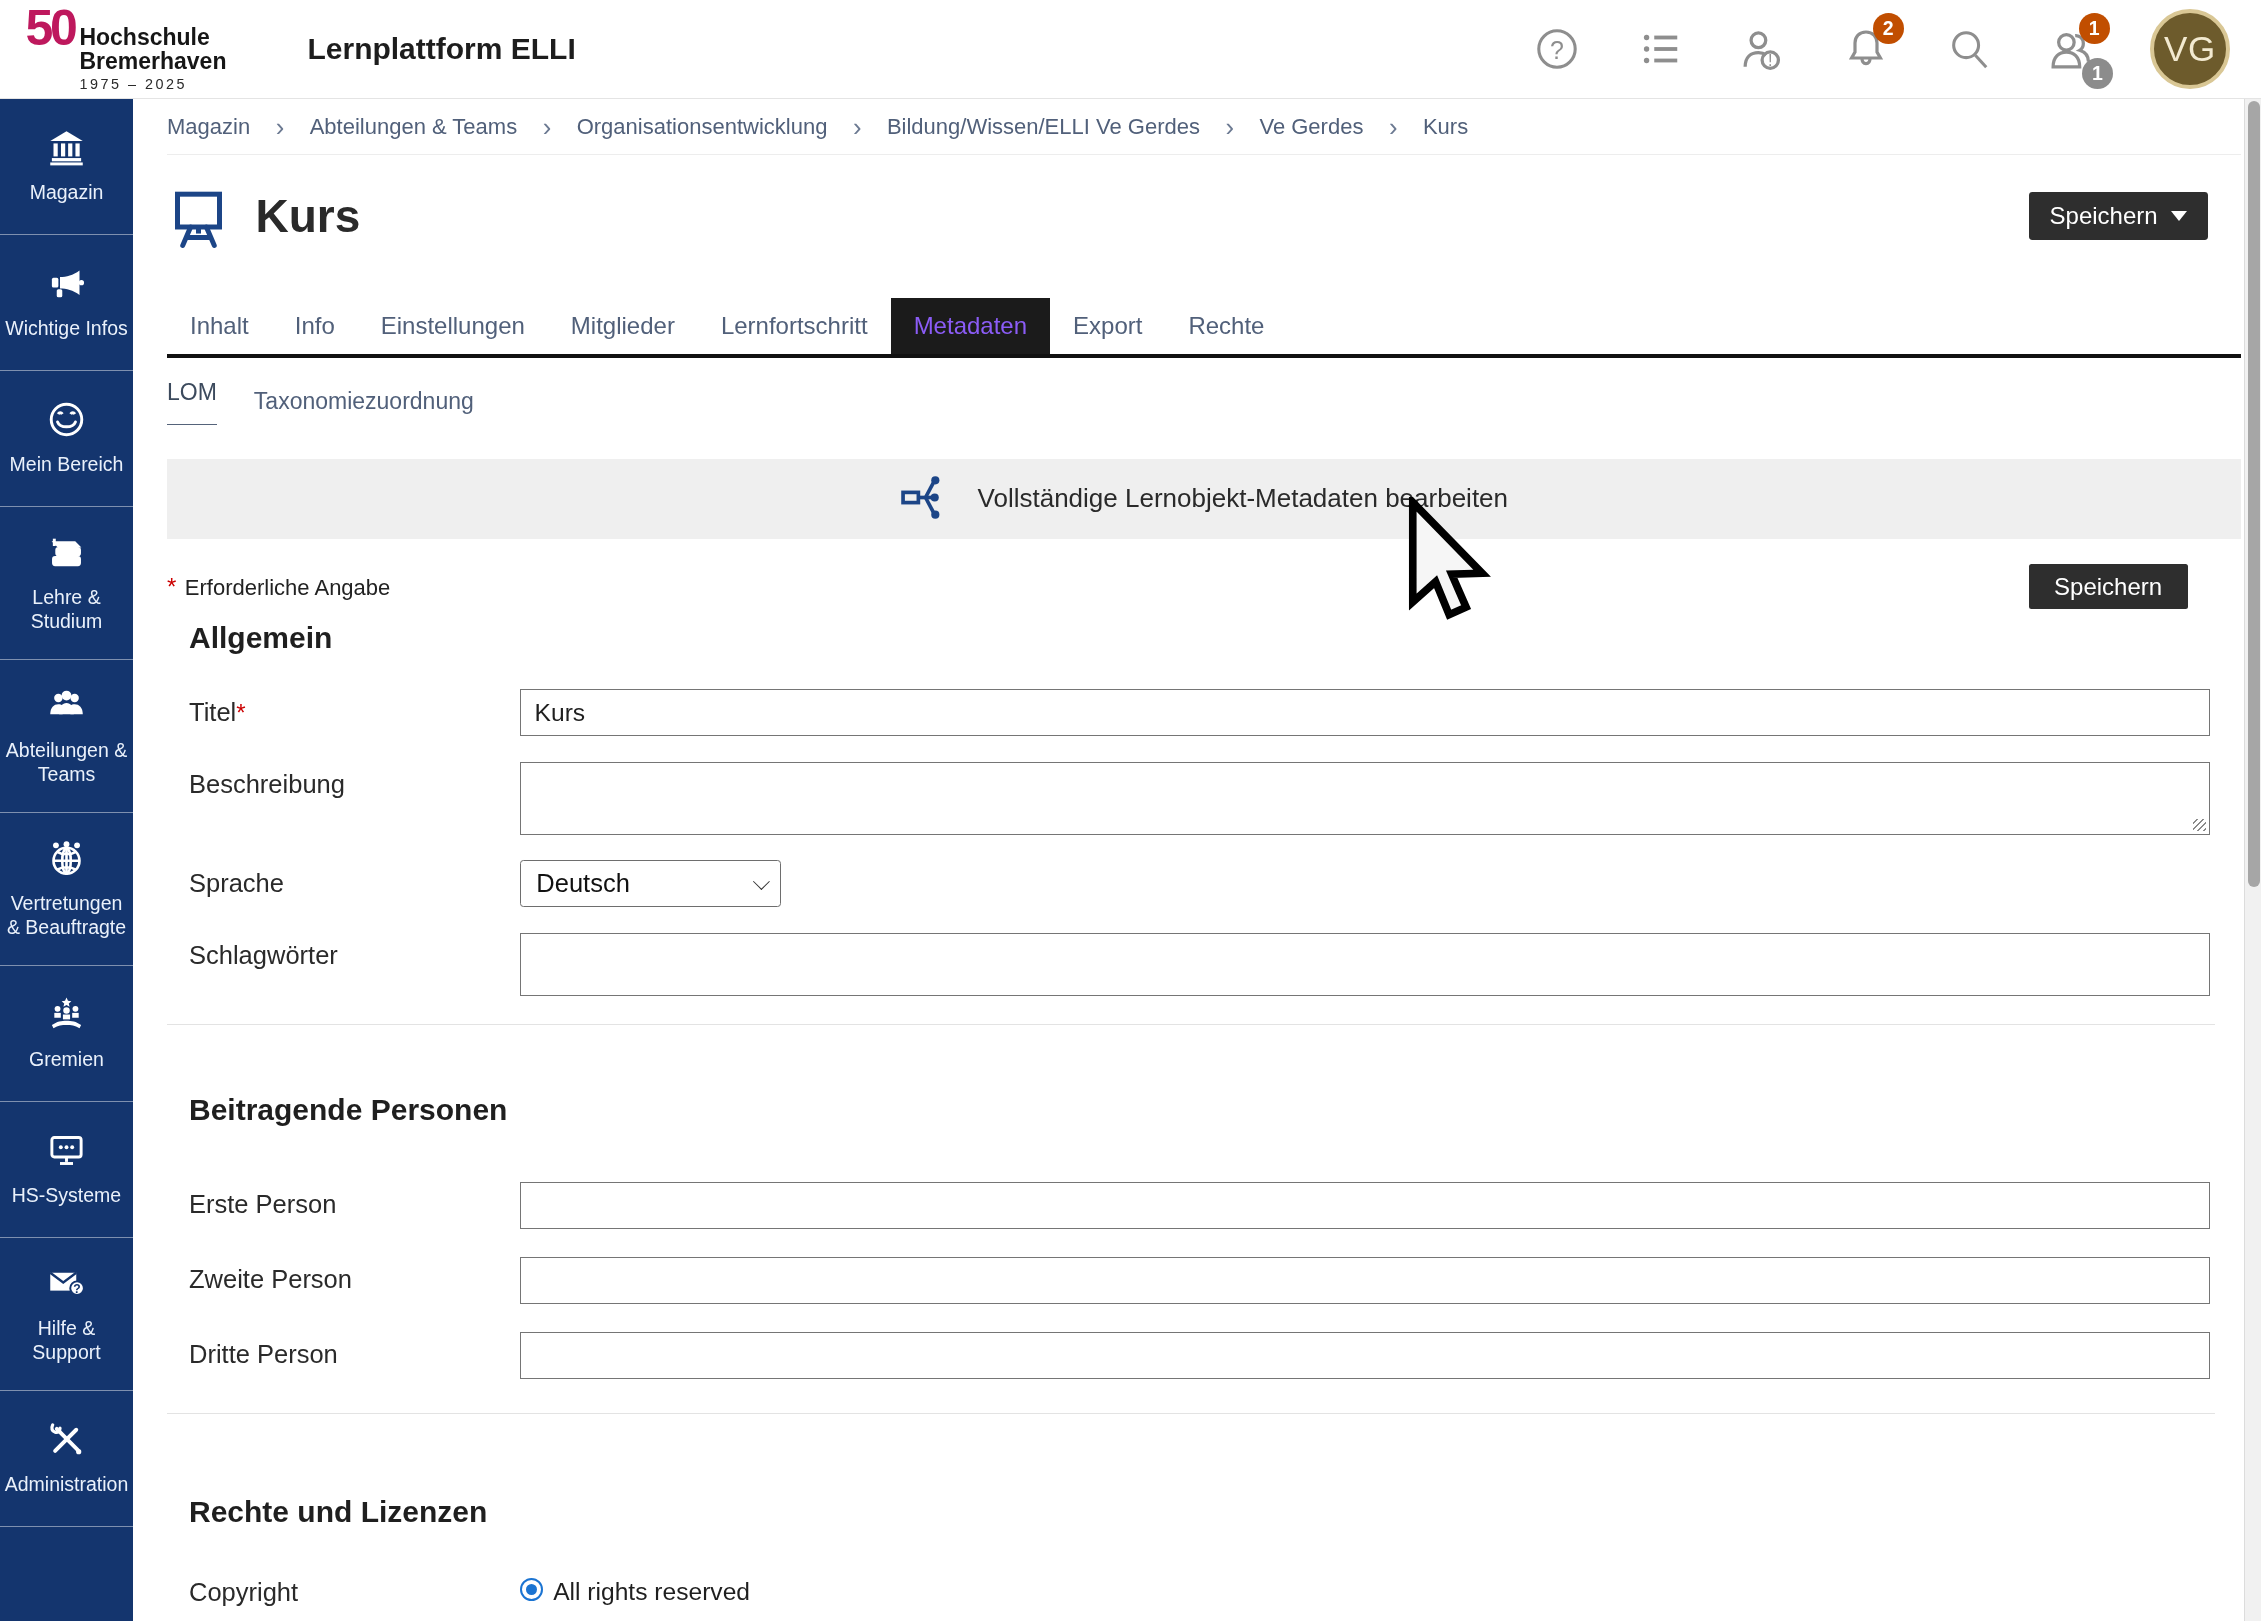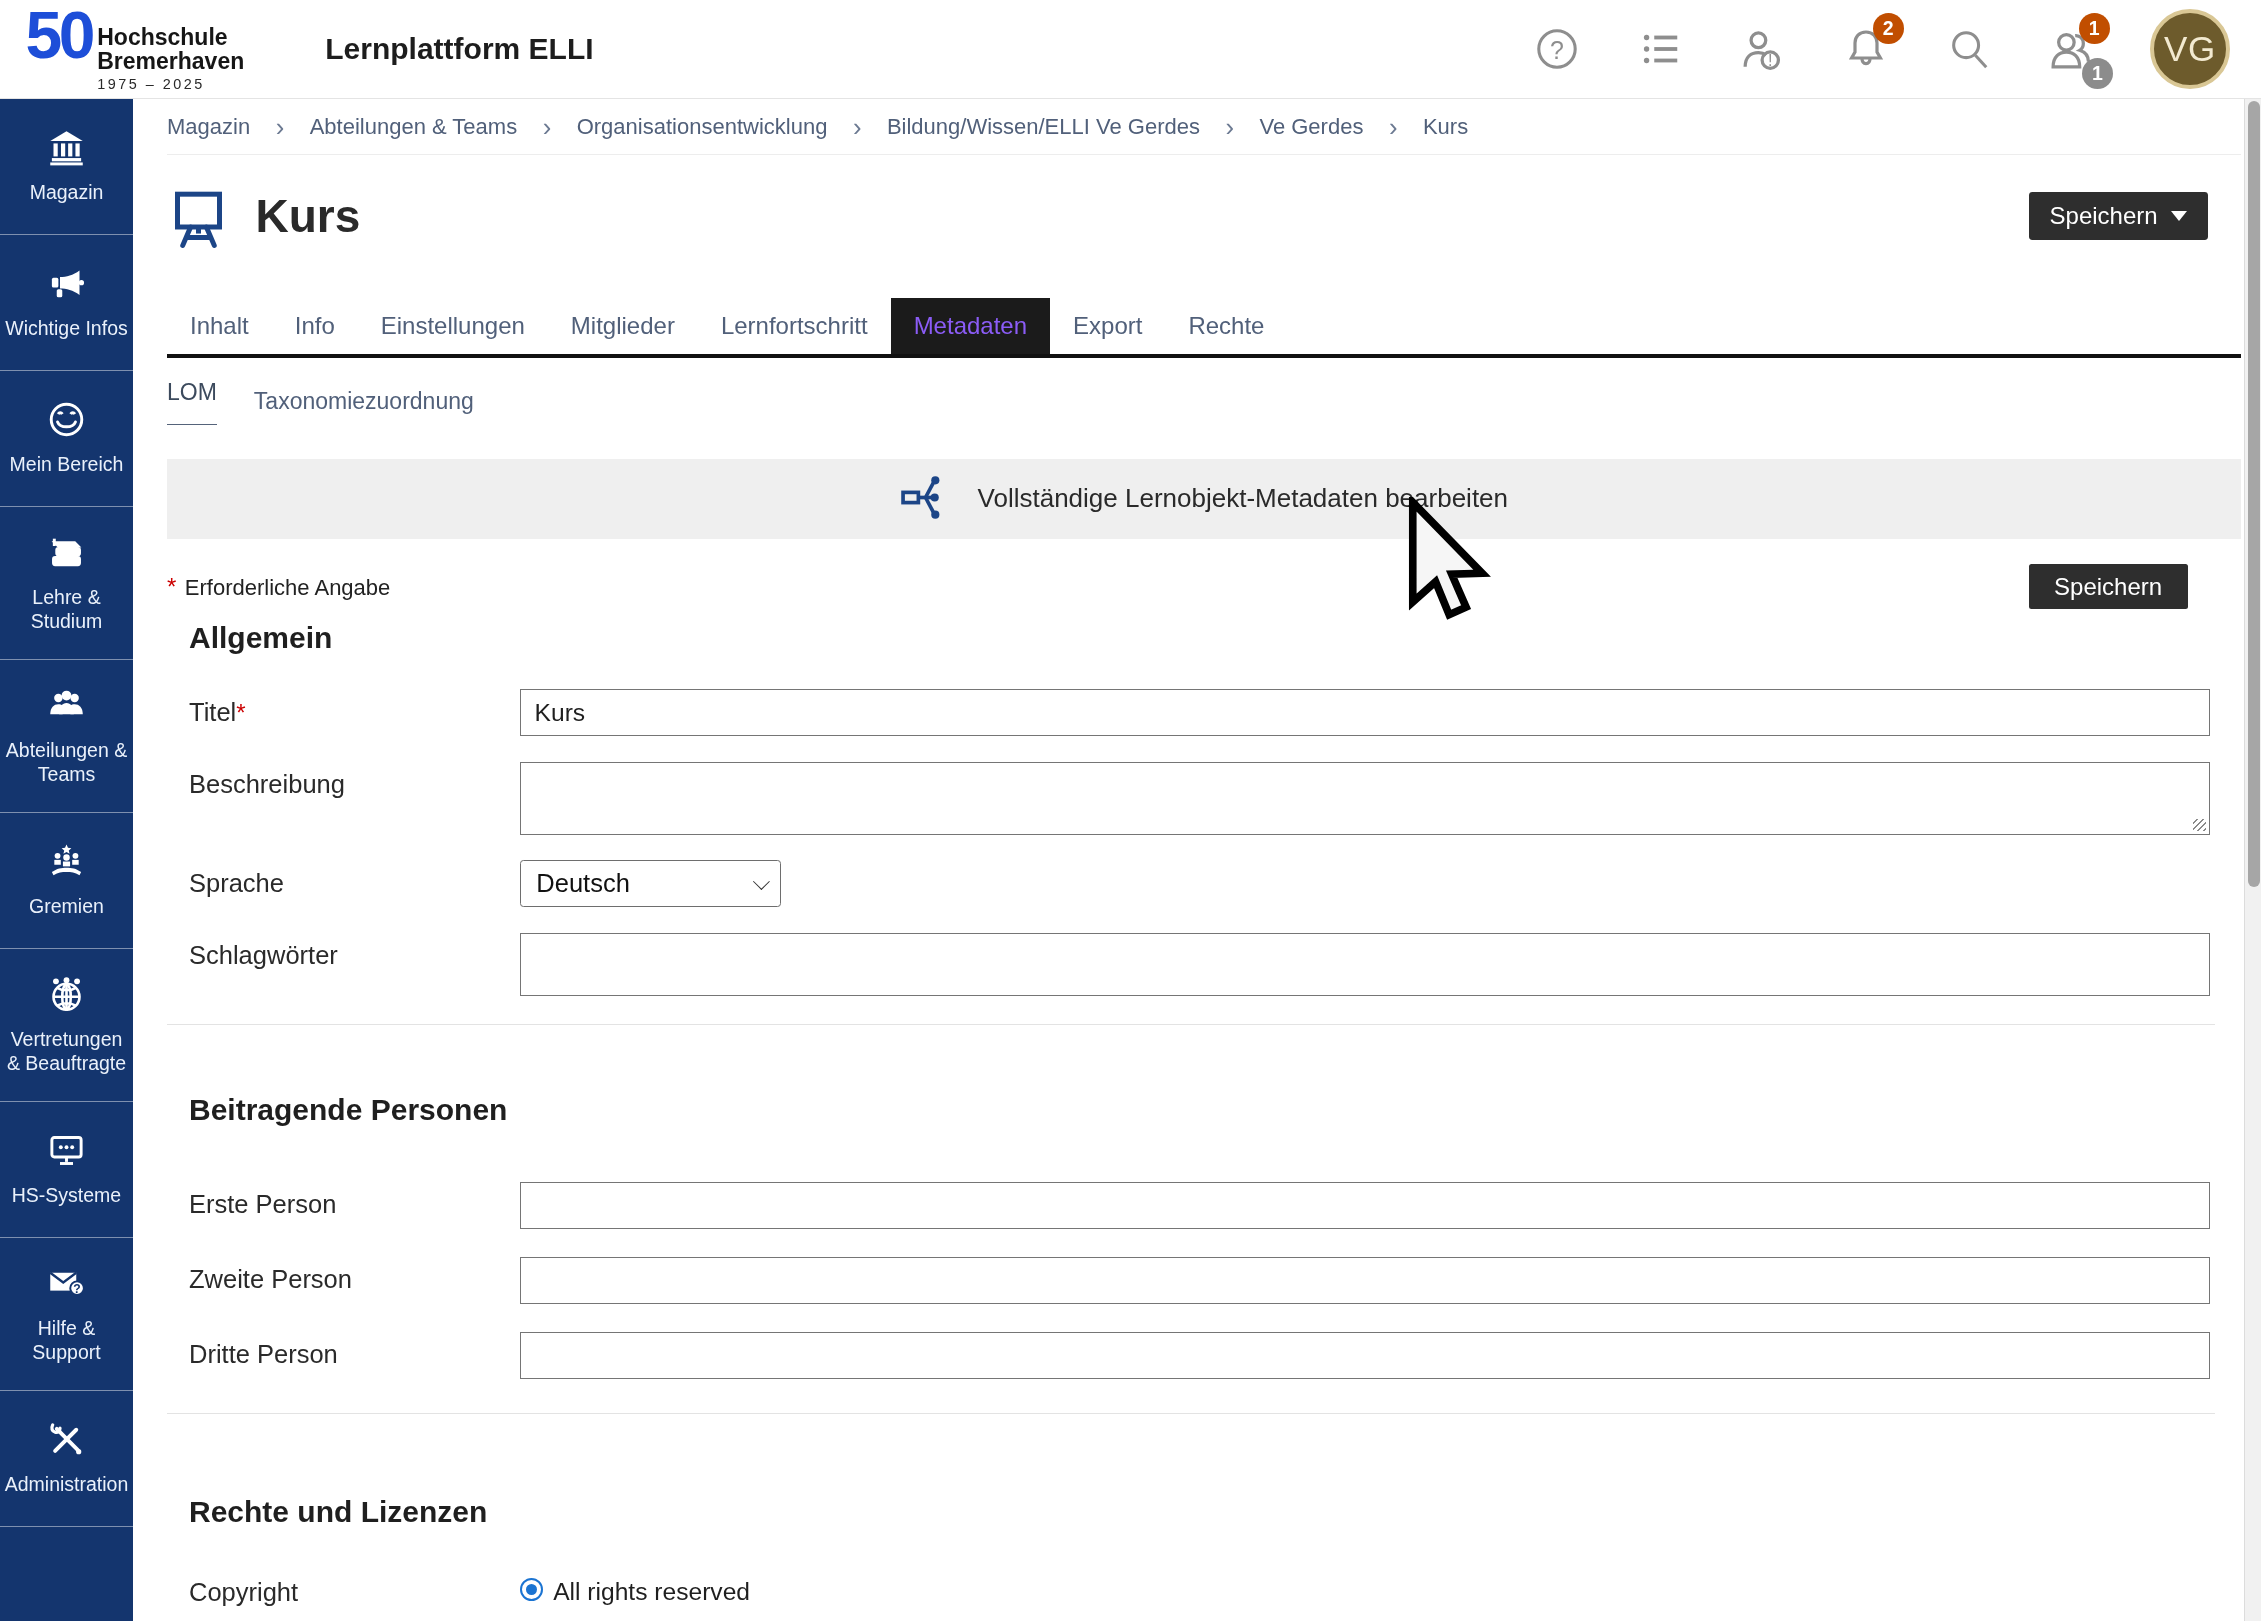--- a/index.html
+++ b/index.html
@@ -4,21 +4,21 @@
 <style>
   * { margin:0; padding:0; box-sizing:border-box; }
   html,body { width:2261px; height:1621px; overflow:hidden; background:#fff;
     font-family:"Liberation Sans", sans-serif; }
   .app { width:2261px; height:1621px; position:relative; }
 
   
   .topbar { height:99px; background:#fff; display:flex; align-items:center;
     padding:0 31px 0 25.5px; border-bottom:0.8px solid #e4e4e4; position:relative; z-index:5; }
   .logo { display:flex; align-items:flex-start; gap:5.1px; }
-  .logo-number { font-size:66px; font-weight:bold; color:#1d4ed8; line-height:0.9; letter-spacing:-3.4px; }
+  .logo-number { font-size:50px; font-weight:bold; color:#be185d; line-height:0.9; letter-spacing:-3.4px; }
   .logo-txt { display:flex; flex-direction:column; margin-top:20.4px; }
   .logo-line { font-size:23px; font-weight:bold; color:#161616; line-height:1.02; }
   .logo-years { font-size:14.4px; color:#2a2a2a; letter-spacing:2.5px; margin-top:3.4px; }
   .app-title { font-size:30px; font-weight:bold; color:#1d1d1d; margin-left:81px; }
 
   .topbar-right { margin-left:auto; display:flex; align-items:center; gap:54px; }
   .tb-icon { position:relative; width:49px; height:49px; display:flex; align-items:center;
     justify-content:center; cursor:pointer; }
   .tb-icon svg { stroke:#8e8e8e; fill:none; stroke-width:1.6; }
   .badge { position:absolute; min-width:31px; height:31px; border-radius:50%; color:#fff;
@@ -239,46 +239,46 @@
             <path d="M2 18 C2 13.8 4.2 11.8 7 11.8 C8 11.8 8.9 12 9.6 12.6 L9.6 18 Z"></path>
             <path d="M22 18 C22 13.8 19.8 11.8 17 11.8 C16 11.8 15.1 12 14.4 12.6 L14.4 18 Z"></path>
             <path d="M7.5 18 C7.5 13 9.5 11 12 11 C14.5 11 16.5 13 16.5 18 Z"></path>
           </svg>
       </span>
       <span class="side-label">Abteilungen &amp; Teams</span>
     </div>
 
     <div class="side-item">
       <span>
+        <svg viewBox="0 0 24 24" fill="none" stroke="#fff" stroke-width="1.6">
+            <circle cx="5.5" cy="4.5" r="1.8" fill="#fff" stroke="none"></circle>
+            <circle cx="12" cy="3.8" r="1.8" fill="#fff" stroke="none"></circle>
+            <circle cx="18.5" cy="4.5" r="1.8" fill="#fff" stroke="none"></circle>
+            <circle cx="12" cy="14" r="8"></circle>
+            <path d="M4 14 L20 14 M12 6 L12 22 M6.3 8.5 C9.5 10.5 14.5 10.5 17.7 8.5 M6.3 19.5 C9.5 17.5 14.5 17.5 17.7 19.5"></path>
+            <path d="M12 6 C8.5 8 8.5 20 12 22 M12 6 C15.5 8 15.5 20 12 22"></path>
+          </svg>
+      </span>
+      <span class="side-label">Vertretungen &amp; Beauftragte</span>
+    </div>
+
+    <div class="side-item">
+      <span>
         <svg viewBox="0 0 24 24" fill="#fff">
             <path d="M12 1.5 L12.9 3.6 L15 3.8 L13.4 5.2 L13.9 7.3 L12 6.2 L10.1 7.3 L10.6 5.2 L9 3.8 L11.1 3.6 Z"></path>
             <circle cx="6.5" cy="8.5" r="1.8"></circle>
             <circle cx="17.5" cy="8.5" r="1.8"></circle>
             <circle cx="12" cy="9.5" r="2"></circle>
             <path d="M4.5 14 L4.5 11 L8.5 11 L8.5 14 Z"></path>
             <path d="M15.5 14 L15.5 11 L19.5 11 L19.5 14 Z"></path>
             <path d="M9.8 15 L9.8 12 L14.2 12 L14.2 15 Z"></path>
             <path d="M3 18.5 C6 16.2 9 15.8 12 15.8 C15 15.8 18 16.2 21 18.5 L20 20.5 C17 18.8 15 18.5 12 18.5 C9 18.5 7 18.8 4 20.5 Z"></path>
           </svg>
       </span>
       <span class="side-label">Gremien</span>
-    </div>
-
-    <div class="side-item">
-      <span>
-        <svg viewBox="0 0 24 24" fill="none" stroke="#fff" stroke-width="1.6">
-            <circle cx="5.5" cy="4.5" r="1.8" fill="#fff" stroke="none"></circle>
-            <circle cx="12" cy="3.8" r="1.8" fill="#fff" stroke="none"></circle>
-            <circle cx="18.5" cy="4.5" r="1.8" fill="#fff" stroke="none"></circle>
-            <circle cx="12" cy="14" r="8"></circle>
-            <path d="M4 14 L20 14 M12 6 L12 22 M6.3 8.5 C9.5 10.5 14.5 10.5 17.7 8.5 M6.3 19.5 C9.5 17.5 14.5 17.5 17.7 19.5"></path>
-            <path d="M12 6 C8.5 8 8.5 20 12 22 M12 6 C15.5 8 15.5 20 12 22"></path>
-          </svg>
-      </span>
-      <span class="side-label">Vertretungen &amp; Beauftragte</span>
     </div>
 
     <div class="side-item">
       <span>
         <svg viewBox="0 0 24 24" fill="none" stroke="#fff" stroke-width="1.8">
             <rect x="3" y="4" width="18" height="12" rx="1.5"></rect>
             <circle cx="8.5" cy="10" r="1.2" fill="#fff" stroke="none"></circle>
             <circle cx="12" cy="10" r="1.2" fill="#fff" stroke="none"></circle>
             <circle cx="15.5" cy="10" r="1.2" fill="#fff" stroke="none"></circle>
             <line x1="12" y1="16" x2="12" y2="19"></line>

